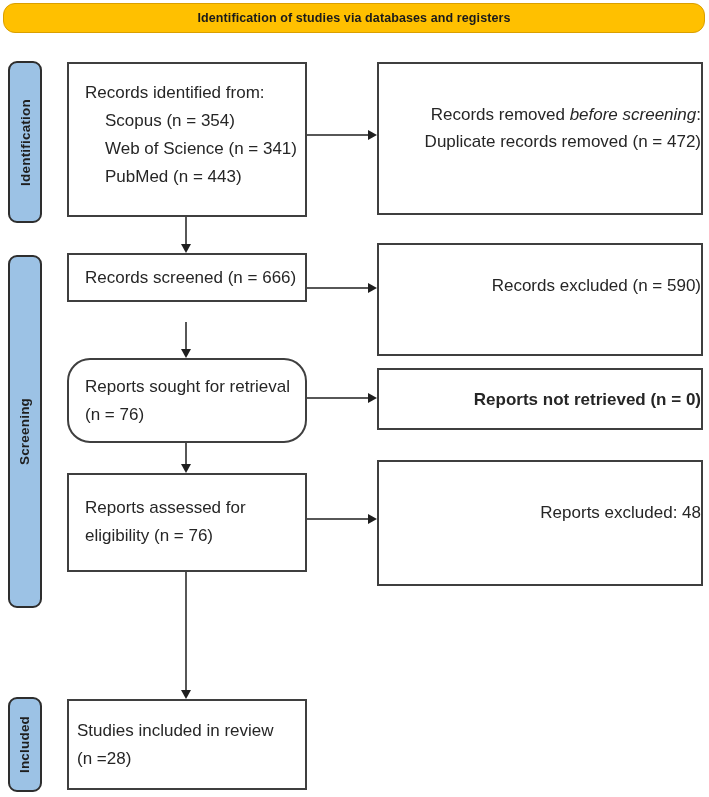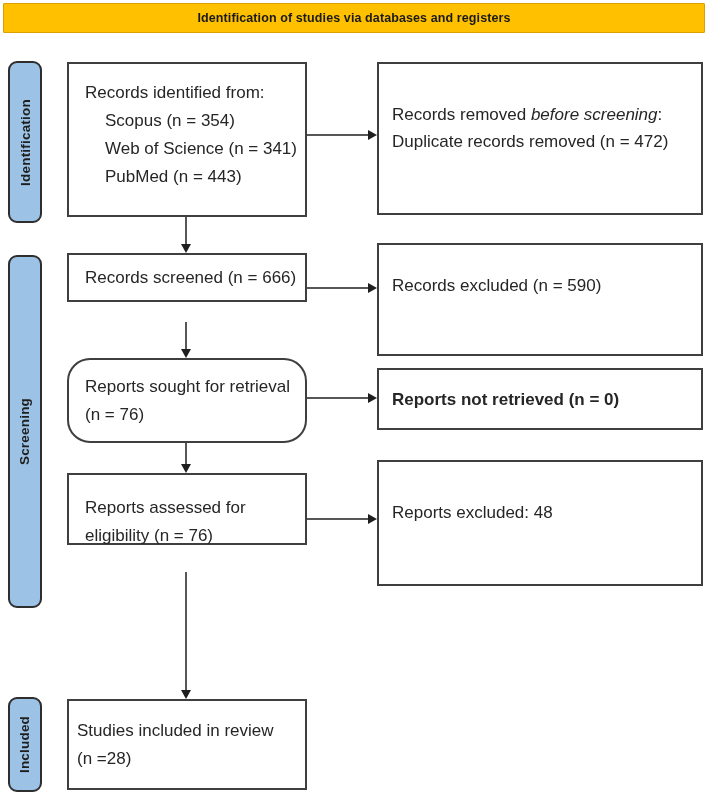--- a/index.html
+++ b/index.html
@@ -16,21 +16,21 @@
     width:709px;height:797px;
     font-family:"Liberation Sans","DejaVu Sans",sans-serif;
     color:var(--text);
     background:#ffffff;
     overflow:hidden;
   }
   .banner{
     position:absolute;left:3px;top:3px;width:702px;height:30px;
     background:var(--banner-bg);
     border:1px solid var(--banner-border);
-    border-radius:1px;
+    border-radius:12px;
     display:flex;align-items:center;justify-content:center;
     box-sizing:border-box;
   }
   .banner span{
     font-size:12.5px;font-weight:700;color:#1a1a1a;letter-spacing:.1px;
   }
   .tab{
     position:absolute;left:8px;width:34px;
     background:var(--tab-bg);
     border:2px solid #2E2E2E;
@@ -48,25 +48,25 @@
   }
   .box{
     position:absolute;
     background:#ffffff;
     border:2px solid var(--box-border);
     box-sizing:border-box;
     font-size:17px;
     line-height:28px;
   }
   .box-left{left:67px;width:240px;}
-  .box-right{left:377px;width:326px;line-height:27px;display:flex;flex-direction:column;justify-content:center;padding-left:13px;}
+  .box-right{left:377px;width:326px;line-height:27px;display:flex;flex-direction:column;justify-content:center;padding-left:13px;align-items:flex-end;}
   #box-records-identified{top:62px;height:155px;padding:15px 8px 0 16px;}
   #box-records-screened{top:253px;height:49px;display:flex;align-items:center;padding-left:16px;}
   #box-reports-sought{top:358px;height:85px;padding:13px 8px 0 16px;border-radius:23px;}
-  #box-reports-assessed{top:473px;height:72px;padding:19px 8px 0 16px;}
+  #box-reports-assessed{top:473px;height:99px;padding:19px 8px 0 16px;}
   #box-studies-included{top:699px;height:91px;padding:16px 8px 0 8px;}
   #box-records-removed{top:62px;height:153px;padding-bottom:22px;}
   #box-records-excluded{top:243px;height:113px;padding-bottom:28px;}
   #box-reports-not-retrieved{top:368px;height:62px;font-weight:bold;}
   #box-reports-excluded{top:460px;height:126px;padding-bottom:22px;}
   .indent{padding-left:20px;}
   .arrows{position:absolute;left:0;top:0;pointer-events:none;}
   .arrows line{stroke:var(--arrow);stroke-width:1.5;}
   .arrows .head{fill:var(--arrow);}
 </style>

